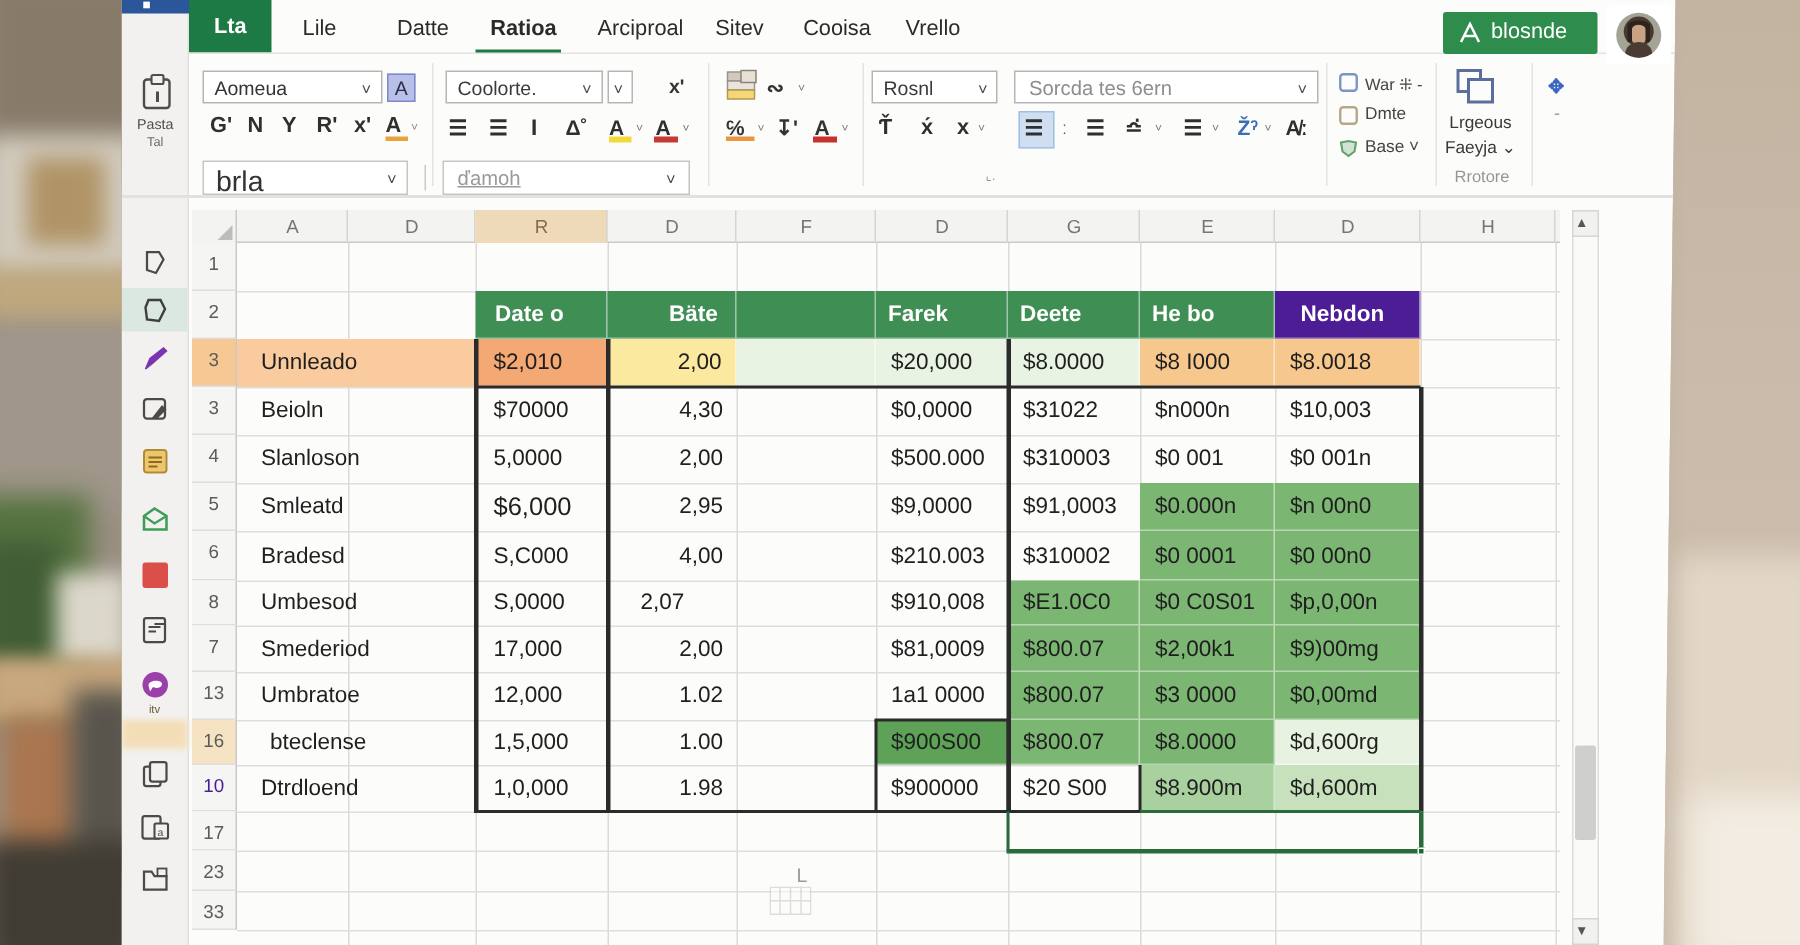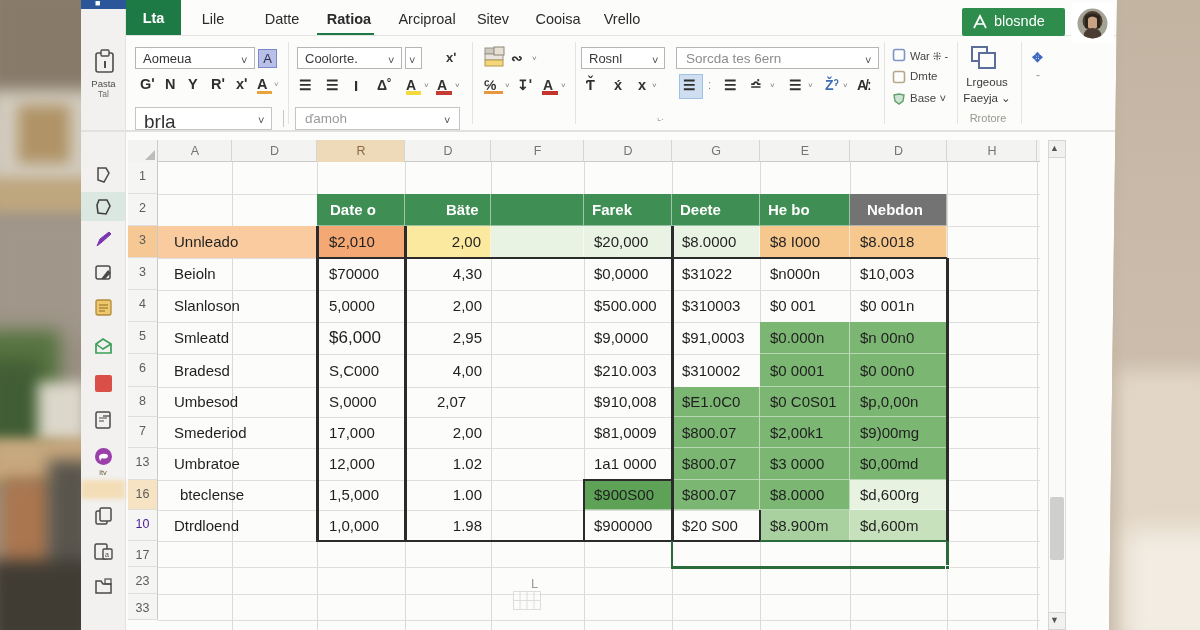--- a/index.html
+++ b/index.html
@@ -189,21 +189,21 @@
 <div class="t" style="left:942px;top:91px;width:90px;text-align:center;font-size:11.5px;color:#3a3a3a;">Faeyja ⌄</div>
 <div class="t" style="left:942px;top:112px;width:92px;text-align:center;font-size:11px;color:#97978f;">Rrotore</div>
 <div class="" style="left:1021px;top:42px;width:1px;height:82px;background:#e4e4e2;"></div>
 <div class="t" style="left:1032px;top:50px;font-size:13px;color:#3a66c0;font-weight:bold;">✥</div>
 <div class="t" style="left:1036px;top:68px;font-size:12px;color:#999;">-</div>
 <div class="" style="left:135px;top:107px;width:137px;height:23px;border:1px solid #c5c5c3;background:#fff;"></div>
 <div class="t" style="left:144px;top:111px;font-size:19px;color:#333;">brla</div>
 <div class="t" style="left:258px;top:114px;font-size:11px;color:#4a4a4a;">˅</div>
 <div class="" style="left:283px;top:110px;width:1px;height:17px;background:#c9c9c7;"></div>
 <div class="" style="left:295px;top:107px;width:165px;height:23px;border:1px solid #c5c5c3;background:#fff;"></div>
-<div class="t" style="left:305px;top:111px;font-size:13.5px;color:#9a9a9a;">ďamοh</div>
+<div class="t" style="left:305px;top:111px;font-size:13.5px;color:#9a9a9a;text-decoration:underline;">ďamοh</div>
 <div class="t" style="left:444px;top:114px;font-size:11px;color:#4a4a4a;">˅</div>
 <div class="" style="left:81px;top:130px;width:1040px;height:2px;background:#e2e1df;"></div>
 <div class="" style="left:128px;top:140.0px;width:912px;height:22.0px;background:#f3f3f1;border-bottom:1px solid #cacac8;"></div>
 <div class="" style="left:128px;top:140.0px;width:30px;height:22.0px;background:#f3f3f1;border-right:1px solid #cacac8;"></div>
 <svg style="left:144px;top:149.0px;" width="12" height="12" viewBox="0 0 12 12">
     <path d="M11 1 L11 11 L1 11 Z" fill="#bdbdbb"></path>
   </svg>
 <div class="" style="left:158px;top:140.0px;width:74px;height:22.0px;border-right:1px solid #d5d5d3;"></div>
 <div class="t" style="left:158px;top:144.0px;width:74px;text-align:center;font-size:12.5px;color:#757573;">A</div>
 <div class="" style="left:232px;top:140.0px;width:85px;height:22.0px;border-right:1px solid #d5d5d3;"></div>
@@ -278,21 +278,21 @@
 <div class="" style="left:158px;top:541.0px;width:882px;height:1.0px;background:#dededc;"></div>
 <div class="" style="left:158px;top:567.0px;width:882px;height:1.0px;background:#dededc;"></div>
 <div class="" style="left:158px;top:594.0px;width:882px;height:1.0px;background:#dededc;"></div>
 <div class="" style="left:158px;top:620.0px;width:882px;height:1.0px;background:#dededc;"></div>
 <div class="t" style="left:317px;top:194.0px;width:88px;height:32.0px;background:#3f8e54;border-right:1px solid rgba(255,255,255,0.5);border-bottom:1px solid rgba(255,255,255,0.45);font-size:15px;color:#fff;line-height:32.0px;font-weight:bold;padding-left:13px;text-align:left;">Date o</div>
 <div class="t" style="left:405px;top:194.0px;width:86px;height:32.0px;background:#3f8e54;border-right:1px solid rgba(255,255,255,0.5);border-bottom:1px solid rgba(255,255,255,0.45);font-size:15px;color:#fff;line-height:32.0px;font-weight:bold;padding-left:41px;text-align:left;">Bäte</div>
 <div class="t" style="left:491px;top:194.0px;width:93px;height:32.0px;background:#3f8e54;border-right:1px solid rgba(255,255,255,0.5);border-bottom:1px solid rgba(255,255,255,0.45);font-size:15px;color:#1f1f1f;line-height:32.0px;padding-left:11px;text-align:left;"></div>
 <div class="t" style="left:584px;top:194.0px;width:88px;height:32.0px;background:#3f8e54;border-right:1px solid rgba(255,255,255,0.5);border-bottom:1px solid rgba(255,255,255,0.45);font-size:15px;color:#fff;line-height:32.0px;font-weight:bold;padding-left:8px;text-align:left;">Farek</div>
 <div class="t" style="left:672px;top:194.0px;width:88px;height:32.0px;background:#3f8e54;border-right:1px solid rgba(255,255,255,0.5);border-bottom:1px solid rgba(255,255,255,0.45);font-size:15px;color:#fff;line-height:32.0px;font-weight:bold;padding-left:8px;text-align:left;">Deete</div>
 <div class="t" style="left:760px;top:194.0px;width:90px;height:32.0px;background:#3f8e54;border-right:1px solid rgba(255,255,255,0.5);border-bottom:1px solid rgba(255,255,255,0.45);font-size:15px;color:#fff;line-height:32.0px;font-weight:bold;padding-left:8px;text-align:left;">He bo</div>
-<div class="t" style="left:850px;top:194.0px;width:97px;height:32.0px;background:#737373;border-right:1px solid rgba(255,255,255,0.5);border-bottom:1px solid rgba(255,255,255,0.45);font-size:15px;color:#fff;line-height:32.0px;font-weight:bold;padding-left:17px;text-align:left;">Nebdon</div>
+<div class="t" style="left:850px;top:194.0px;width:97px;height:32.0px;background:#4c1d95;border-right:1px solid rgba(255,255,255,0.5);border-bottom:1px solid rgba(255,255,255,0.45);font-size:15px;color:#fff;line-height:32.0px;font-weight:bold;padding-left:17px;text-align:left;">Nebdon</div>
 <div class="t" style="left:158px;top:226.0px;width:159px;height:32.0px;background:#f9cb9e;font-size:15px;color:#1f1f1f;line-height:32.0px;padding-left:16px;">Unnleado</div>
 <div class="t" style="left:158px;top:258.0px;width:159px;height:32.0px;font-size:15px;color:#1f1f1f;line-height:32.0px;padding-left:16px;">Beioln</div>
 <div class="t" style="left:158px;top:290.0px;width:159px;height:32.0px;font-size:15px;color:#1f1f1f;line-height:32.0px;padding-left:16px;">Slanloson</div>
 <div class="t" style="left:158px;top:322.0px;width:159px;height:32.0px;font-size:15px;color:#1f1f1f;line-height:32.0px;padding-left:16px;">Smleatd</div>
 <div class="t" style="left:158px;top:354.0px;width:159px;height:33.0px;font-size:15px;color:#1f1f1f;line-height:33.0px;padding-left:16px;">Bradesd</div>
 <div class="t" style="left:158px;top:387.0px;width:159px;height:30.0px;font-size:15px;color:#1f1f1f;line-height:30.0px;padding-left:16px;">Umbesod</div>
 <div class="t" style="left:158px;top:417.0px;width:159px;height:31.0px;font-size:15px;color:#1f1f1f;line-height:31.0px;padding-left:16px;">Smederiod</div>
 <div class="t" style="left:158px;top:448.0px;width:159px;height:32.0px;font-size:15px;color:#1f1f1f;line-height:32.0px;padding-left:16px;">Umbratoe</div>
 <div class="t" style="left:158px;top:480.0px;width:159px;height:30.0px;font-size:15px;color:#1f1f1f;line-height:30.0px;padding-left:22px;">bteclense</div>
 <div class="t" style="left:158px;top:510.0px;width:159px;height:31.0px;font-size:15px;color:#1f1f1f;line-height:31.0px;padding-left:16px;">Dtrdloend</div>
@@ -321,21 +321,21 @@
 <div class="t" style="left:672px;top:322.0px;width:88px;height:32.0px;font-size:15px;color:#1f1f1f;line-height:32.0px;padding-left:10px;text-align:left;">$91,0003</div>
 <div class="t" style="left:760px;top:322.0px;width:90px;height:32.0px;background:#7cb673;border-right:1px solid rgba(255,255,255,0.5);border-bottom:1px solid rgba(255,255,255,0.45);font-size:15px;color:#1f1f1f;line-height:32.0px;padding-left:10px;text-align:left;">$0.000n</div>
 <div class="t" style="left:850px;top:322.0px;width:97px;height:32.0px;background:#7cb673;border-right:1px solid rgba(255,255,255,0.5);border-bottom:1px solid rgba(255,255,255,0.45);font-size:15px;color:#1f1f1f;line-height:32.0px;padding-left:10px;text-align:left;">$n 00n0</div>
 <div class="t" style="left:317px;top:354.0px;width:88px;height:33.0px;font-size:15px;color:#1f1f1f;line-height:33.0px;padding-left:12px;text-align:left;">S,C000</div>
 <div class="t" style="left:405px;top:354.0px;width:86px;height:33.0px;font-size:15px;color:#1f1f1f;line-height:33.0px;padding-right:9px;text-align:right;">4,00</div>
 <div class="t" style="left:584px;top:354.0px;width:88px;height:33.0px;font-size:15px;color:#1f1f1f;line-height:33.0px;padding-left:10px;text-align:left;">$210.003</div>
 <div class="t" style="left:672px;top:354.0px;width:88px;height:33.0px;font-size:15px;color:#1f1f1f;line-height:33.0px;padding-left:10px;text-align:left;">$310002</div>
 <div class="t" style="left:760px;top:354.0px;width:90px;height:33.0px;background:#7cb673;border-right:1px solid rgba(255,255,255,0.5);border-bottom:1px solid rgba(255,255,255,0.45);font-size:15px;color:#1f1f1f;line-height:33.0px;padding-left:10px;text-align:left;">$0 0001</div>
 <div class="t" style="left:850px;top:354.0px;width:97px;height:33.0px;background:#7cb673;border-right:1px solid rgba(255,255,255,0.5);border-bottom:1px solid rgba(255,255,255,0.45);font-size:15px;color:#1f1f1f;line-height:33.0px;padding-left:10px;text-align:left;">$0 00n0</div>
 <div class="t" style="left:317px;top:387.0px;width:88px;height:30.0px;font-size:15px;color:#1f1f1f;line-height:30.0px;padding-left:12px;text-align:left;">S,0000</div>
-<div class="t" style="left:413px;top:387.0px;width:86px;height:30.0px;font-size:15px;color:#1f1f1f;line-height:30.0px;padding-right:9px;text-align:center;">2,07</div>
+<div class="t" style="left:427px;top:387.0px;width:86px;height:30.0px;font-size:15px;color:#1f1f1f;line-height:30.0px;padding-right:9px;text-align:left;">2,07</div>
 <div class="t" style="left:584px;top:387.0px;width:88px;height:30.0px;font-size:15px;color:#1f1f1f;line-height:30.0px;padding-left:10px;text-align:left;">$910,008</div>
 <div class="t" style="left:672px;top:387.0px;width:88px;height:30.0px;background:#7cb673;border-right:1px solid rgba(255,255,255,0.5);border-bottom:1px solid rgba(255,255,255,0.45);font-size:15px;color:#1f1f1f;line-height:30.0px;padding-left:10px;text-align:left;">$E1.0C0</div>
 <div class="t" style="left:760px;top:387.0px;width:90px;height:30.0px;background:#7cb673;border-right:1px solid rgba(255,255,255,0.5);border-bottom:1px solid rgba(255,255,255,0.45);font-size:15px;color:#1f1f1f;line-height:30.0px;padding-left:10px;text-align:left;">$0 C0S01</div>
 <div class="t" style="left:850px;top:387.0px;width:97px;height:30.0px;background:#7cb673;border-right:1px solid rgba(255,255,255,0.5);border-bottom:1px solid rgba(255,255,255,0.45);font-size:15px;color:#1f1f1f;line-height:30.0px;padding-left:10px;text-align:left;">$p,0,00n</div>
 <div class="t" style="left:317px;top:417.0px;width:88px;height:31.0px;font-size:15px;color:#1f1f1f;line-height:31.0px;padding-left:12px;text-align:left;">17,000</div>
 <div class="t" style="left:405px;top:417.0px;width:86px;height:31.0px;font-size:15px;color:#1f1f1f;line-height:31.0px;padding-right:9px;text-align:right;">2,00</div>
 <div class="t" style="left:584px;top:417.0px;width:88px;height:31.0px;font-size:15px;color:#1f1f1f;line-height:31.0px;padding-left:10px;text-align:left;">$81,0009</div>
 <div class="t" style="left:672px;top:417.0px;width:88px;height:31.0px;background:#7cb673;border-right:1px solid rgba(255,255,255,0.5);border-bottom:1px solid rgba(255,255,255,0.45);font-size:15px;color:#1f1f1f;line-height:31.0px;padding-left:10px;text-align:left;">$800.07</div>
 <div class="t" style="left:760px;top:417.0px;width:90px;height:31.0px;background:#7cb673;border-right:1px solid rgba(255,255,255,0.5);border-bottom:1px solid rgba(255,255,255,0.45);font-size:15px;color:#1f1f1f;line-height:31.0px;padding-left:10px;text-align:left;">$2,00k1</div>
 <div class="t" style="left:850px;top:417.0px;width:97px;height:31.0px;background:#7cb673;border-right:1px solid rgba(255,255,255,0.5);border-bottom:1px solid rgba(255,255,255,0.45);font-size:15px;color:#1f1f1f;line-height:31.0px;padding-left:10px;text-align:left;">$9)00mg</div>

